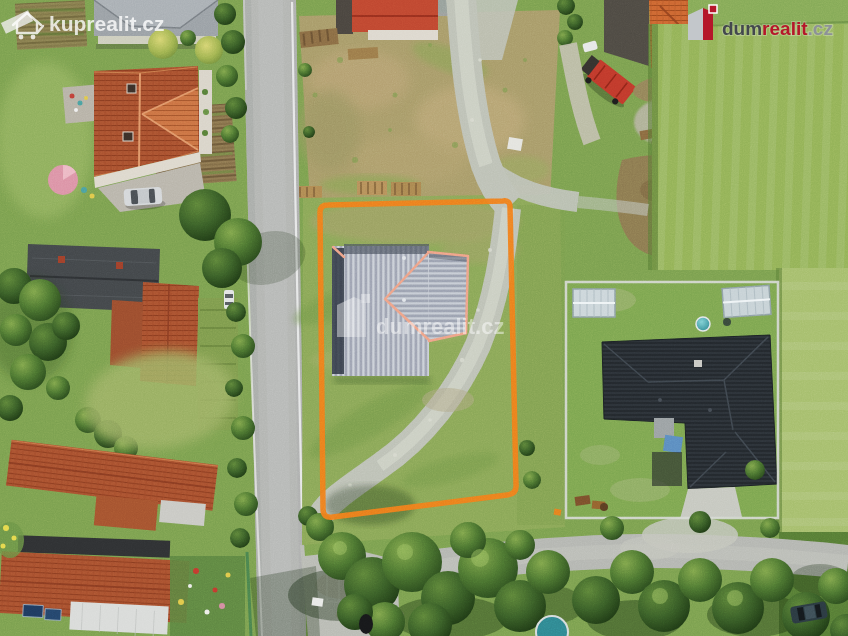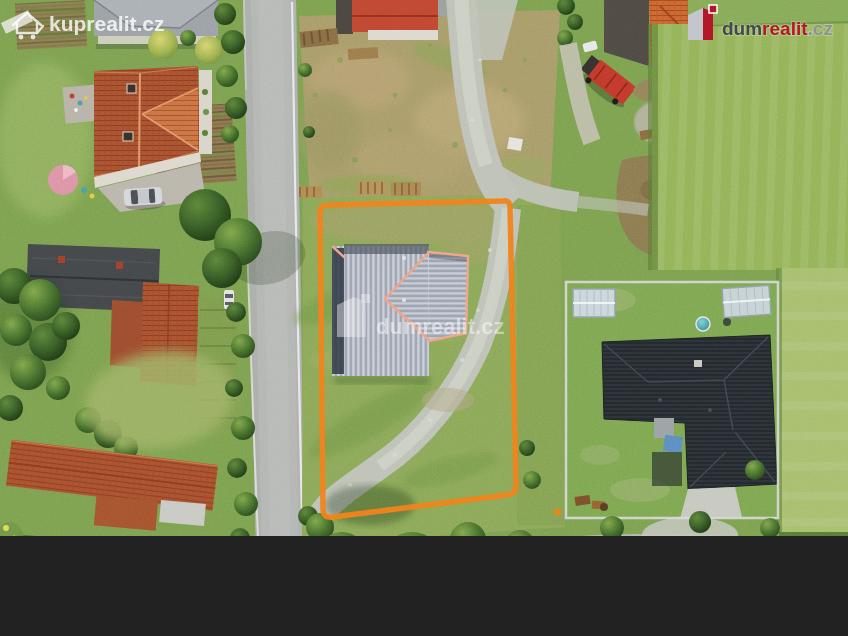--- a/index.html
+++ b/index.html
@@ -1,16 +1,16 @@
 <!DOCTYPE html>
 <html><head>
 <meta charset="utf-8">
 <style>
   html,body{margin:0;padding:0;background:#222;}
-  .stage{position:relative;width:848px;height:536px;overflow:hidden;font-family:"Liberation Sans","DejaVu Sans",sans-serif;}
+  .stage{position:relative;width:848px;height:636px;overflow:hidden;font-family:"Liberation Sans","DejaVu Sans",sans-serif;}
   svg{display:block;}
   text{font-family:"Liberation Sans","DejaVu Sans",sans-serif;}
 </style>
 </head>
 <body>
 
 <div class="stage">
 <svg width="848" height="636" viewBox="0 0 848 636">
 <defs>
   <radialGradient id="tre" cx="35%" cy="30%" r="75%">

